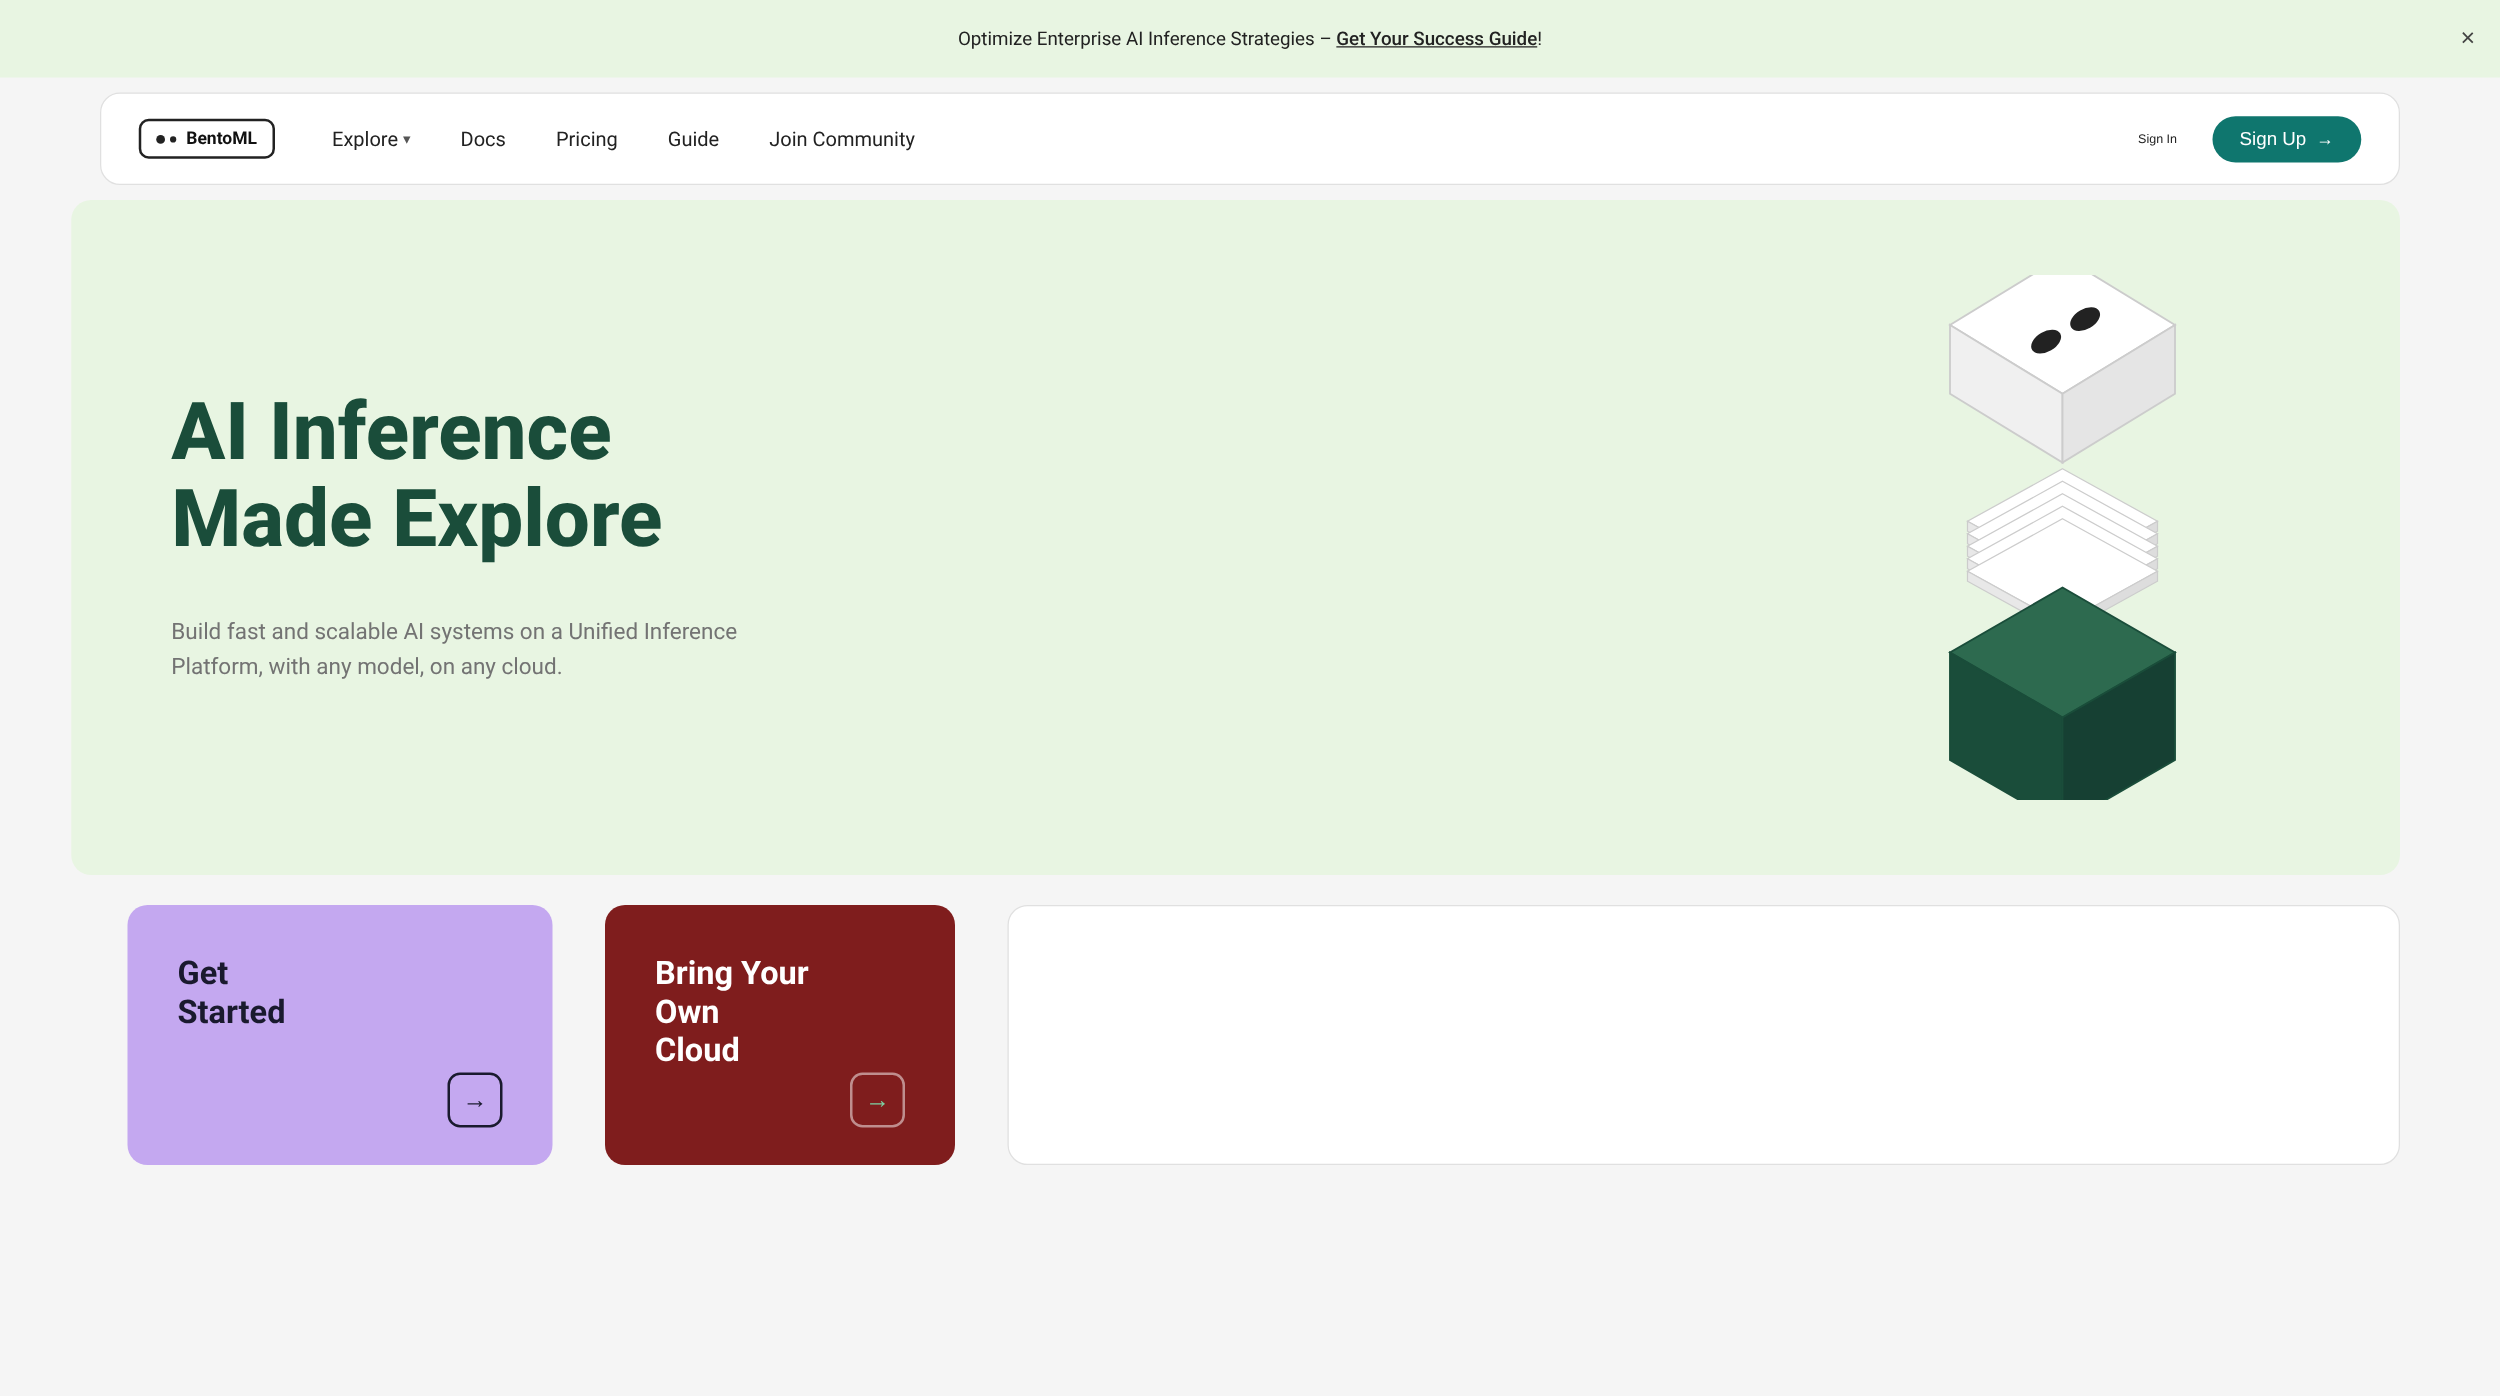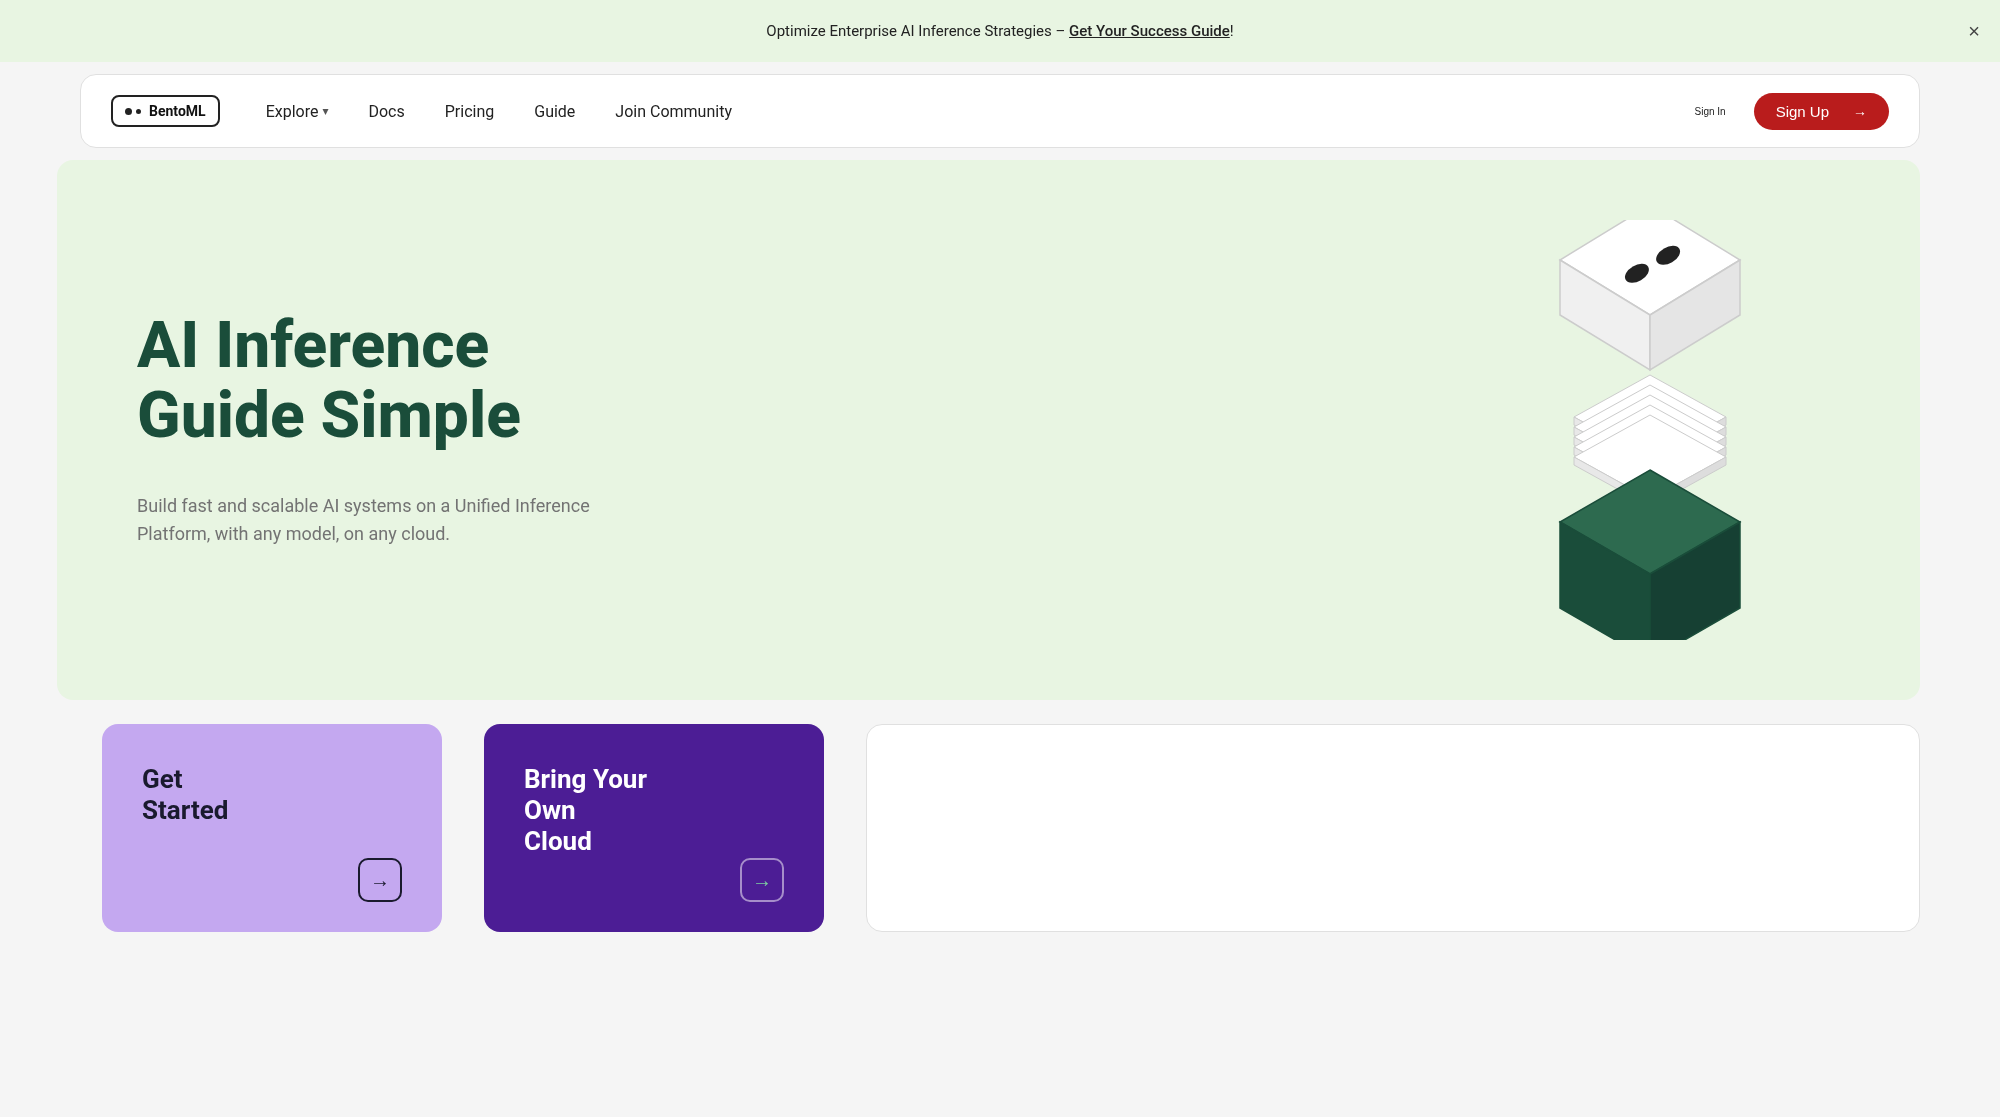--- a/index.html
+++ b/index.html
@@ -118,27 +118,27 @@
       color: #222;
       background: none;
       border: none;
       cursor: pointer;
       padding: 8px 16px;
       border-radius: 6px;
     }
     .sign-up-btn {
       font-size: 15px;
       color: #fff;
-      background: #b91c1c;
+      background: #0f766e;
       border: none;
       cursor: pointer;
       padding: 10px 22px;
       border-radius: 24px;
       display: flex;
-      gap: 24px;
+      gap: 8px;
       font-weight: 500;
     }
     .sign-up-arrow {
       font-size: 14px;
     }
 
     
     .hero-container {
       background: #e8f5e2;
       border-radius: 16px;
@@ -199,22 +199,22 @@
       min-height: 180px;
       position: relative;
       margin-left: 22px;
     }
     .card-get-started {
       background: #c4a8f0;
       width: 340px;
       flex-shrink: 0;
     }
     .card-bring-your-own {
-      background: #4c1d95;
-      width: 340px;
+      background: #7f1d1d;
+      width: 280px;
       flex-shrink: 0;
       justify-content: center;
     }
     .card-title {
       font-size: 26px;
       font-weight: 700;
       line-height: 1.2;
     }
     .card-get-started .card-title {
       color: #1a1a2e;
@@ -295,21 +295,21 @@
         <span class="sign-up-arrow">→</span>
       </button>
     </div>
   </div>
 </div>
 
 <div class="hero-container">
   <div class="hero-left">
     <h1 class="hero-title">
       <span>AI Inference</span><br>
-      <span>Guide Simple</span>
+      <span>Made Explore</span>
     </h1>
     <p class="hero-subtitle">Build fast and scalable AI systems on a Unified Inference Platform, with any model, on any cloud.</p>
   </div>
 
   <div class="hero-illustration">
     
     <svg class="cube-svg" viewBox="0 0 380 420" xmlns="http://www.w3.org/2000/svg">
 
       <g transform="translate(190, 40)">
 

